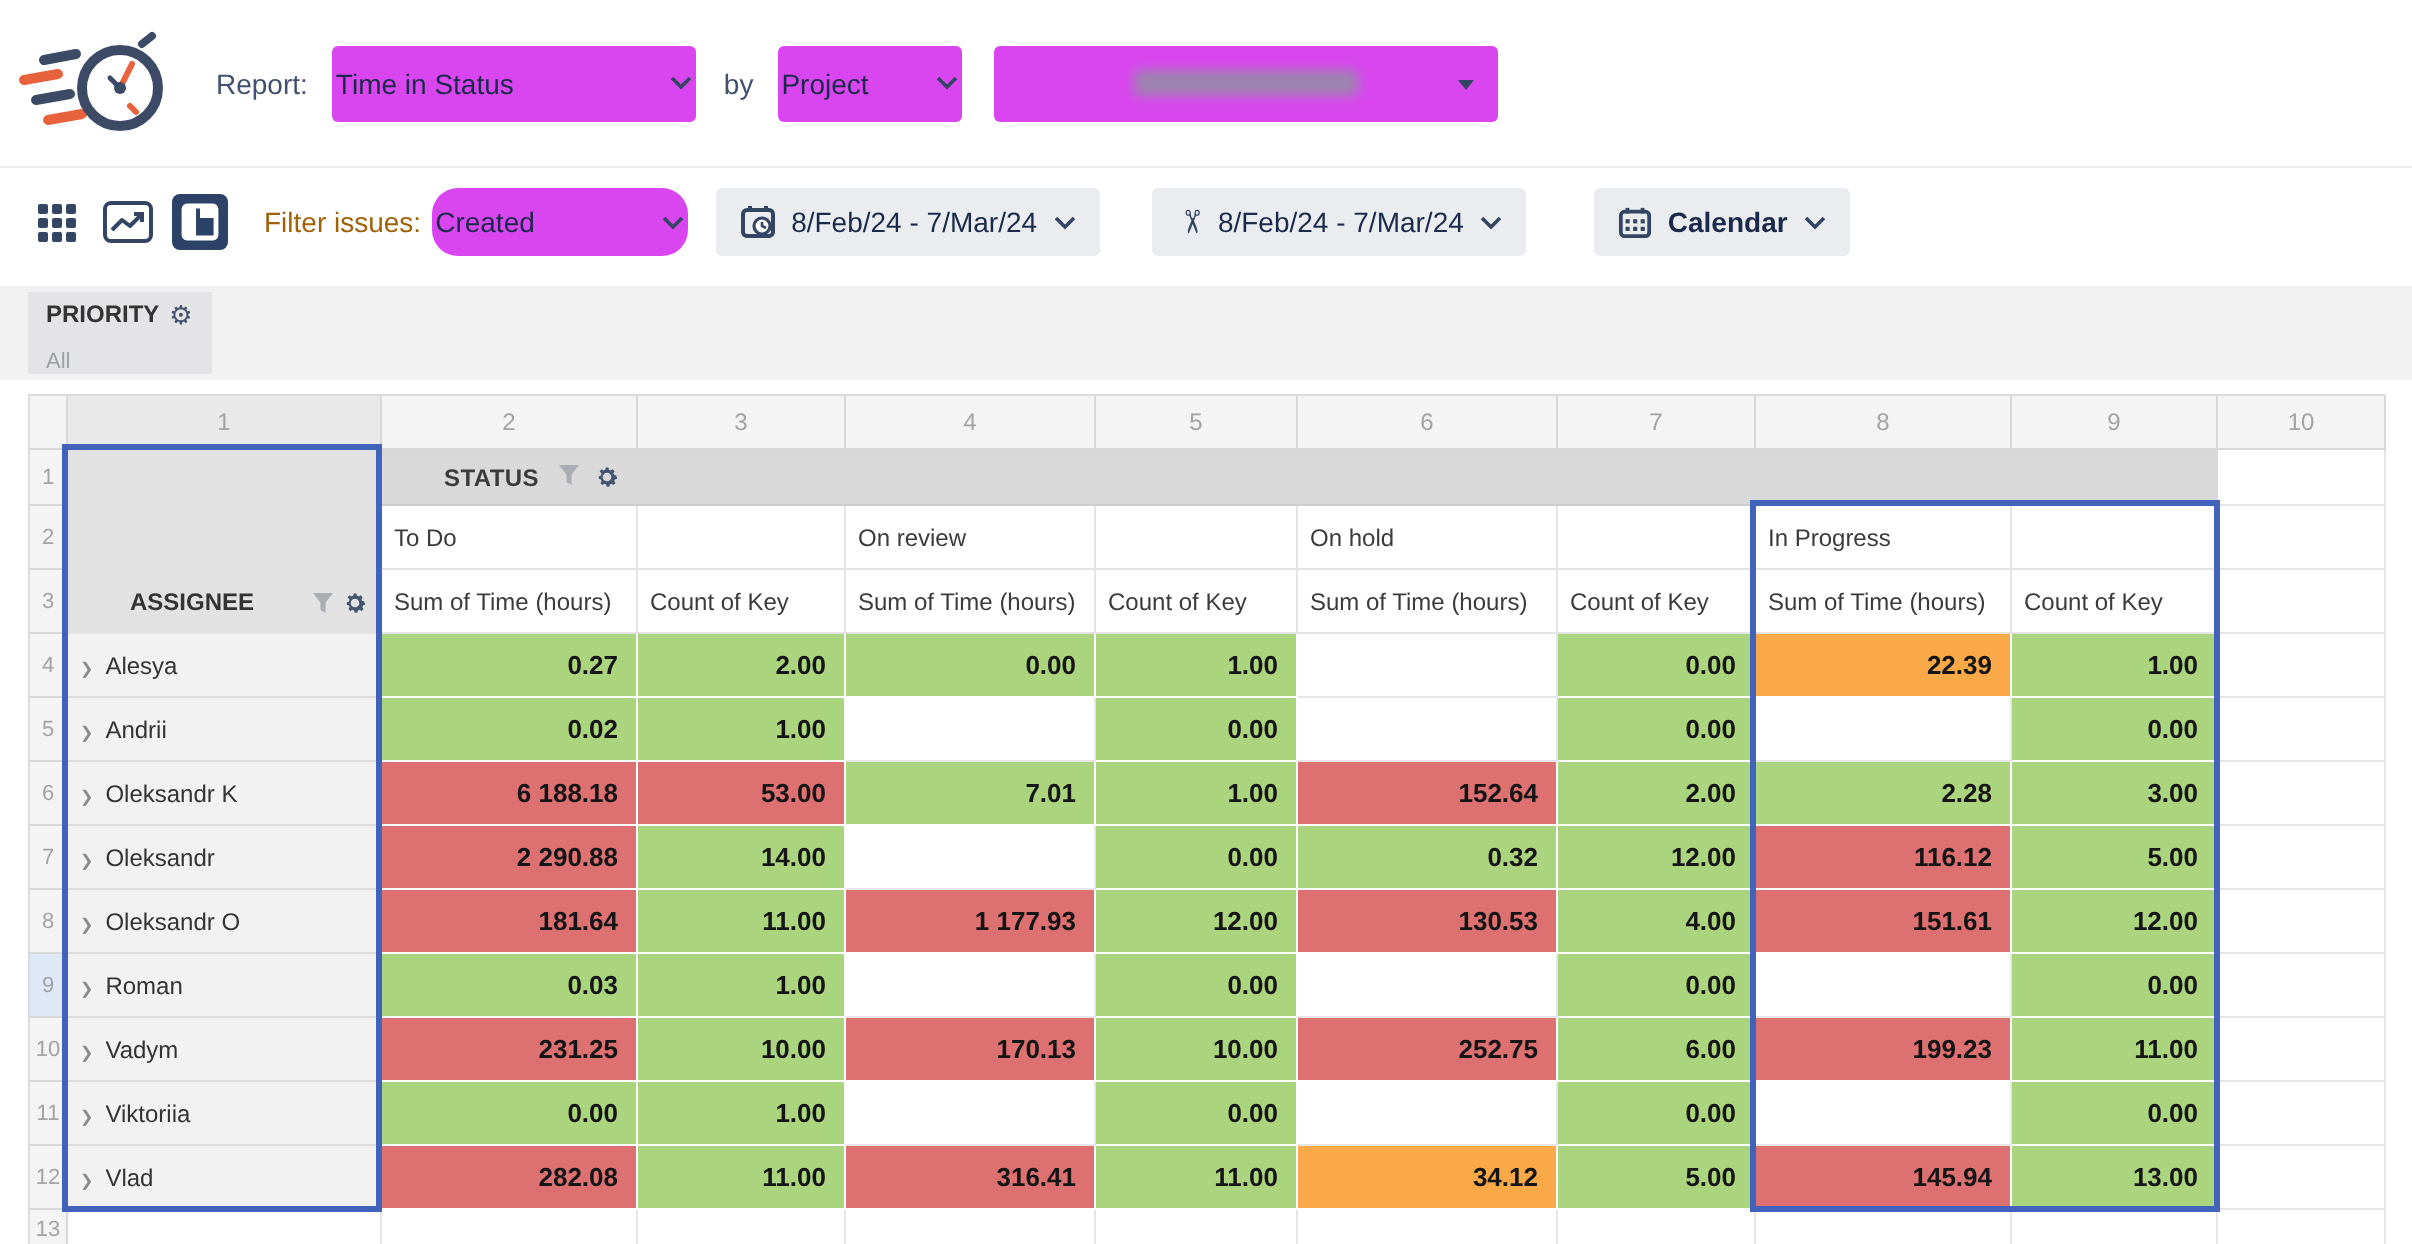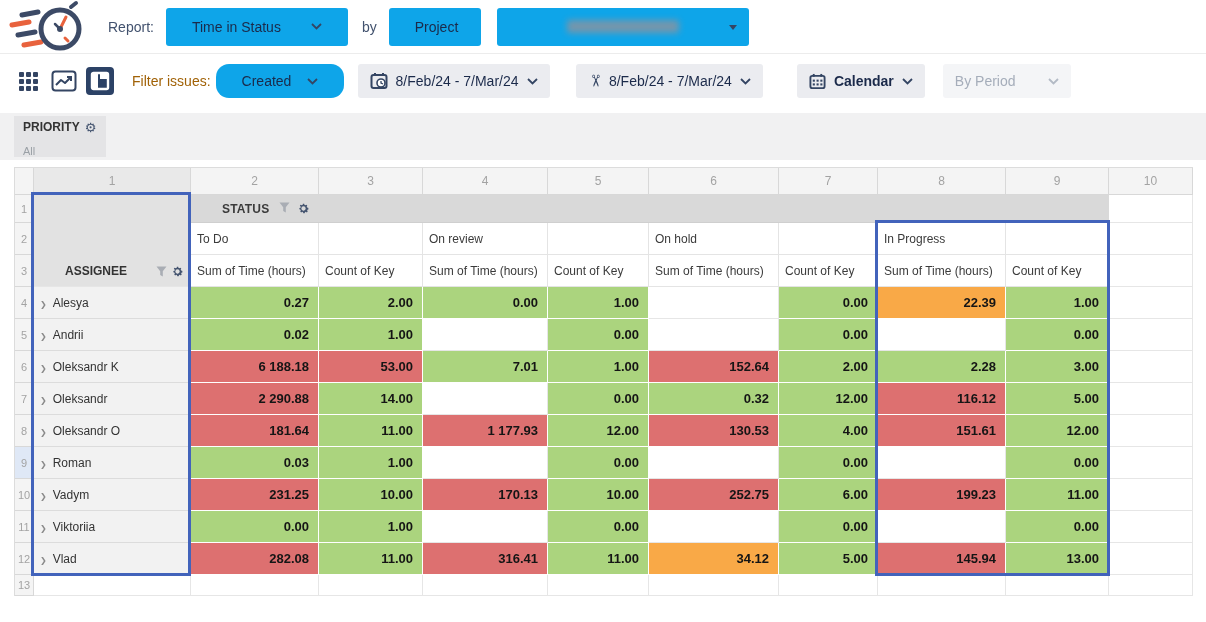--- a/index.html
+++ b/index.html
@@ -1,24 +1,24 @@
 <!DOCTYPE html>
 <html><head>
 <meta charset="utf-8">
 <style>
   * { box-sizing: border-box; margin: 0; padding: 0; }
   html,body { width:1206px; height:622px; background:#fff; overflow:hidden;
     font-family:"Liberation Sans","DejaVu Sans",sans-serif; color:#253858; }
 
   
-  .topbar { height:54px; display:flex; align-items:center; padding-left:8px;
+  .topbar { height:84px; display:flex; align-items:center; padding-left:8px;
     border-bottom:1px solid #ececec; }
   .report-label { margin-left:22px; font-size:14px; color:#42526e; }
-  .sel { height:38px; background:#0ea5e9; border-radius:3px; display:flex;
-    align-items:center; justify-content:space-between; padding:0 26px;
+  .sel { height:38px; background:#d946ef; border-radius:3px; display:flex;
+    align-items:center; justify-content:space-between; padding:0 2px;
     font-size:14px; color:#1b2a4a; cursor:pointer; }
   .sel .txt { padding-right:14px; }
   .topbar .sel1 { margin-left:12px; width:182px; }
   .by-label { margin-left:14px; font-size:14px; color:#42526e; }
   .topbar .sel2 { margin-left:12px; width:92px; }
   .topbar .sel3 { margin-left:16px; width:252px; justify-content:center; position:relative; }
   .blur-blob { width:112px; height:13px; background:#8d939e; border-radius:2px;
     filter:blur(3px); opacity:.8; }
   .tri-down { width:0; height:0; border-left:4px solid transparent;
     border-right:4px solid transparent; border-top:5px solid #344563;
@@ -206,26 +206,20 @@
           <rect x="8" y="11" width="2.2" height="2.2"></rect>
           <rect x="12" y="11" width="2.2" height="2.2"></rect>
       </g>
     </svg>
     <span class="cal-label">Calendar</span>
     <svg width="11" height="7" viewBox="0 0 11 7">
       <path d="M1 1 L5.5 5.5 L10 1" fill="none" stroke="#344563" stroke-width="1.8"></path>
       </svg>
   </div>
 
-  <div class="tbtn disabled ml18" style="width:128px; justify-content:space-between;">
-    <span>By Period</span>
-    <svg width="11" height="7" viewBox="0 0 11 7">
-      <path d="M1 1 L5.5 5.5 L10 1" fill="none" stroke="#b3bac5" stroke-width="1.8"></path>
-      </svg>
-  </div>
 </div>
 
 <div class="priority-strip">
   <div class="priority-box">
     <div class="priority-title">
       <span>PRIORITY</span>
       <span class="gear">⚙</span>
     </div>
     <div class="priority-all">All</div>
   </div>

